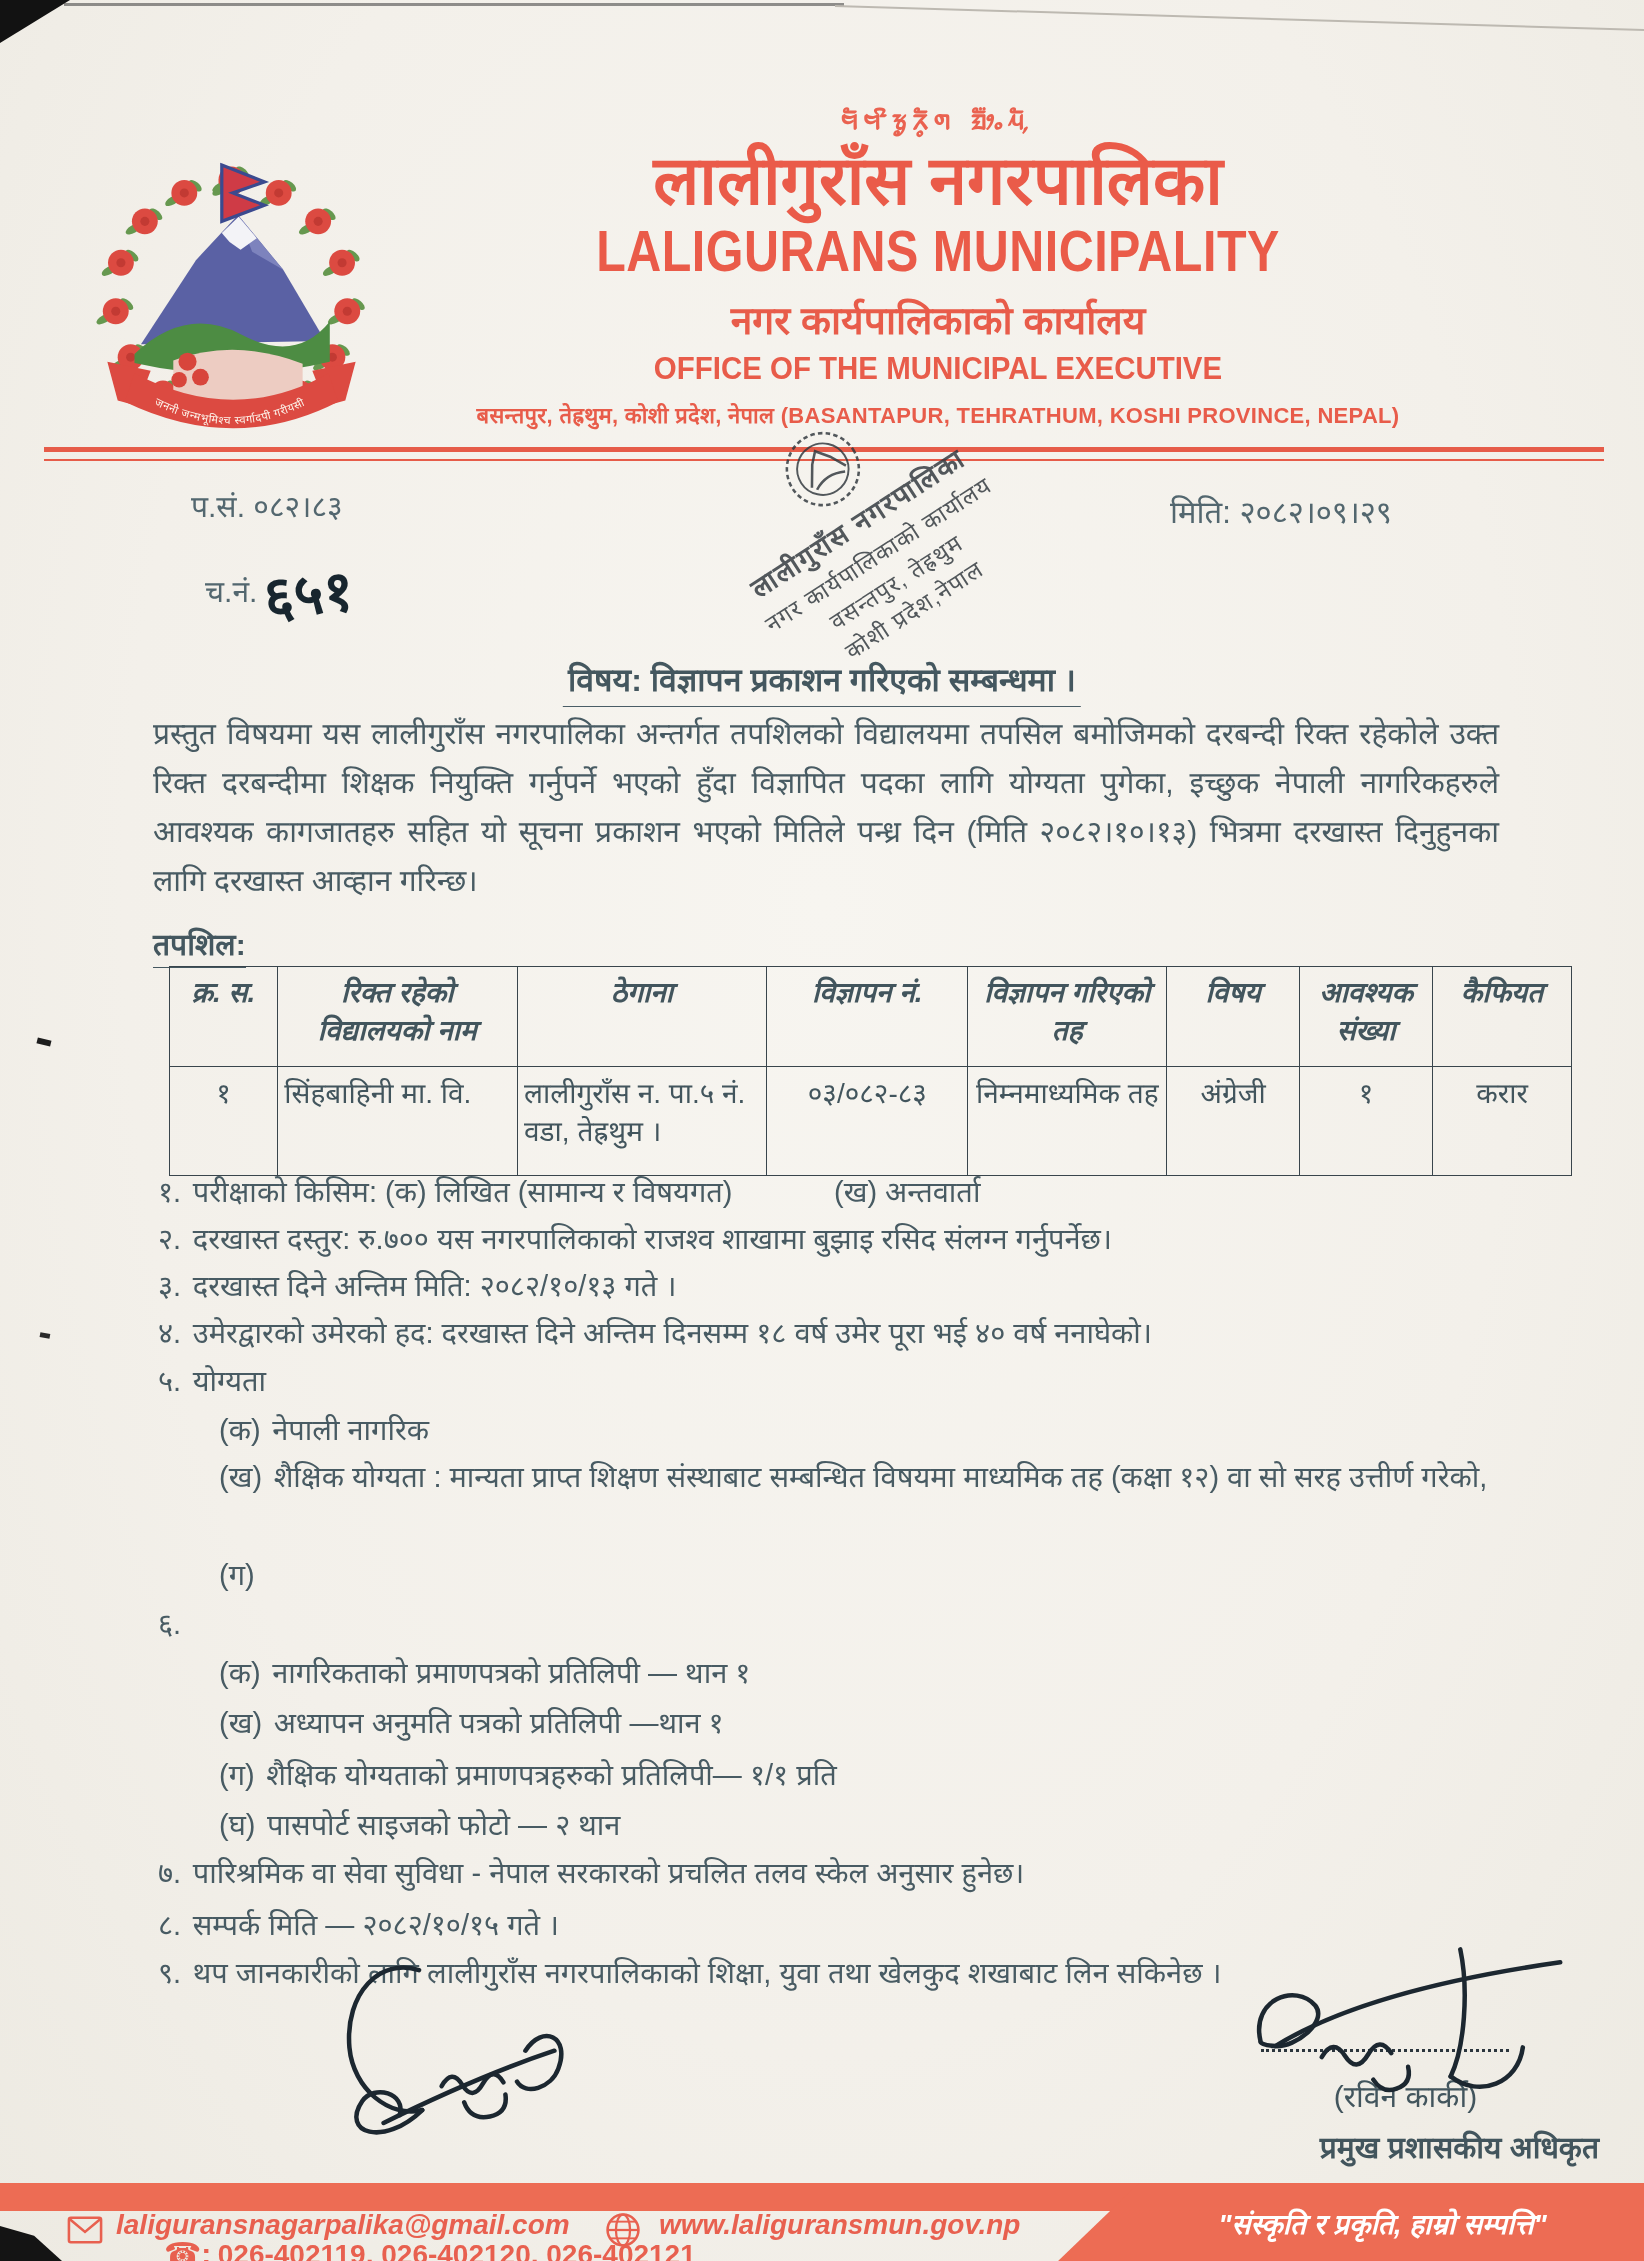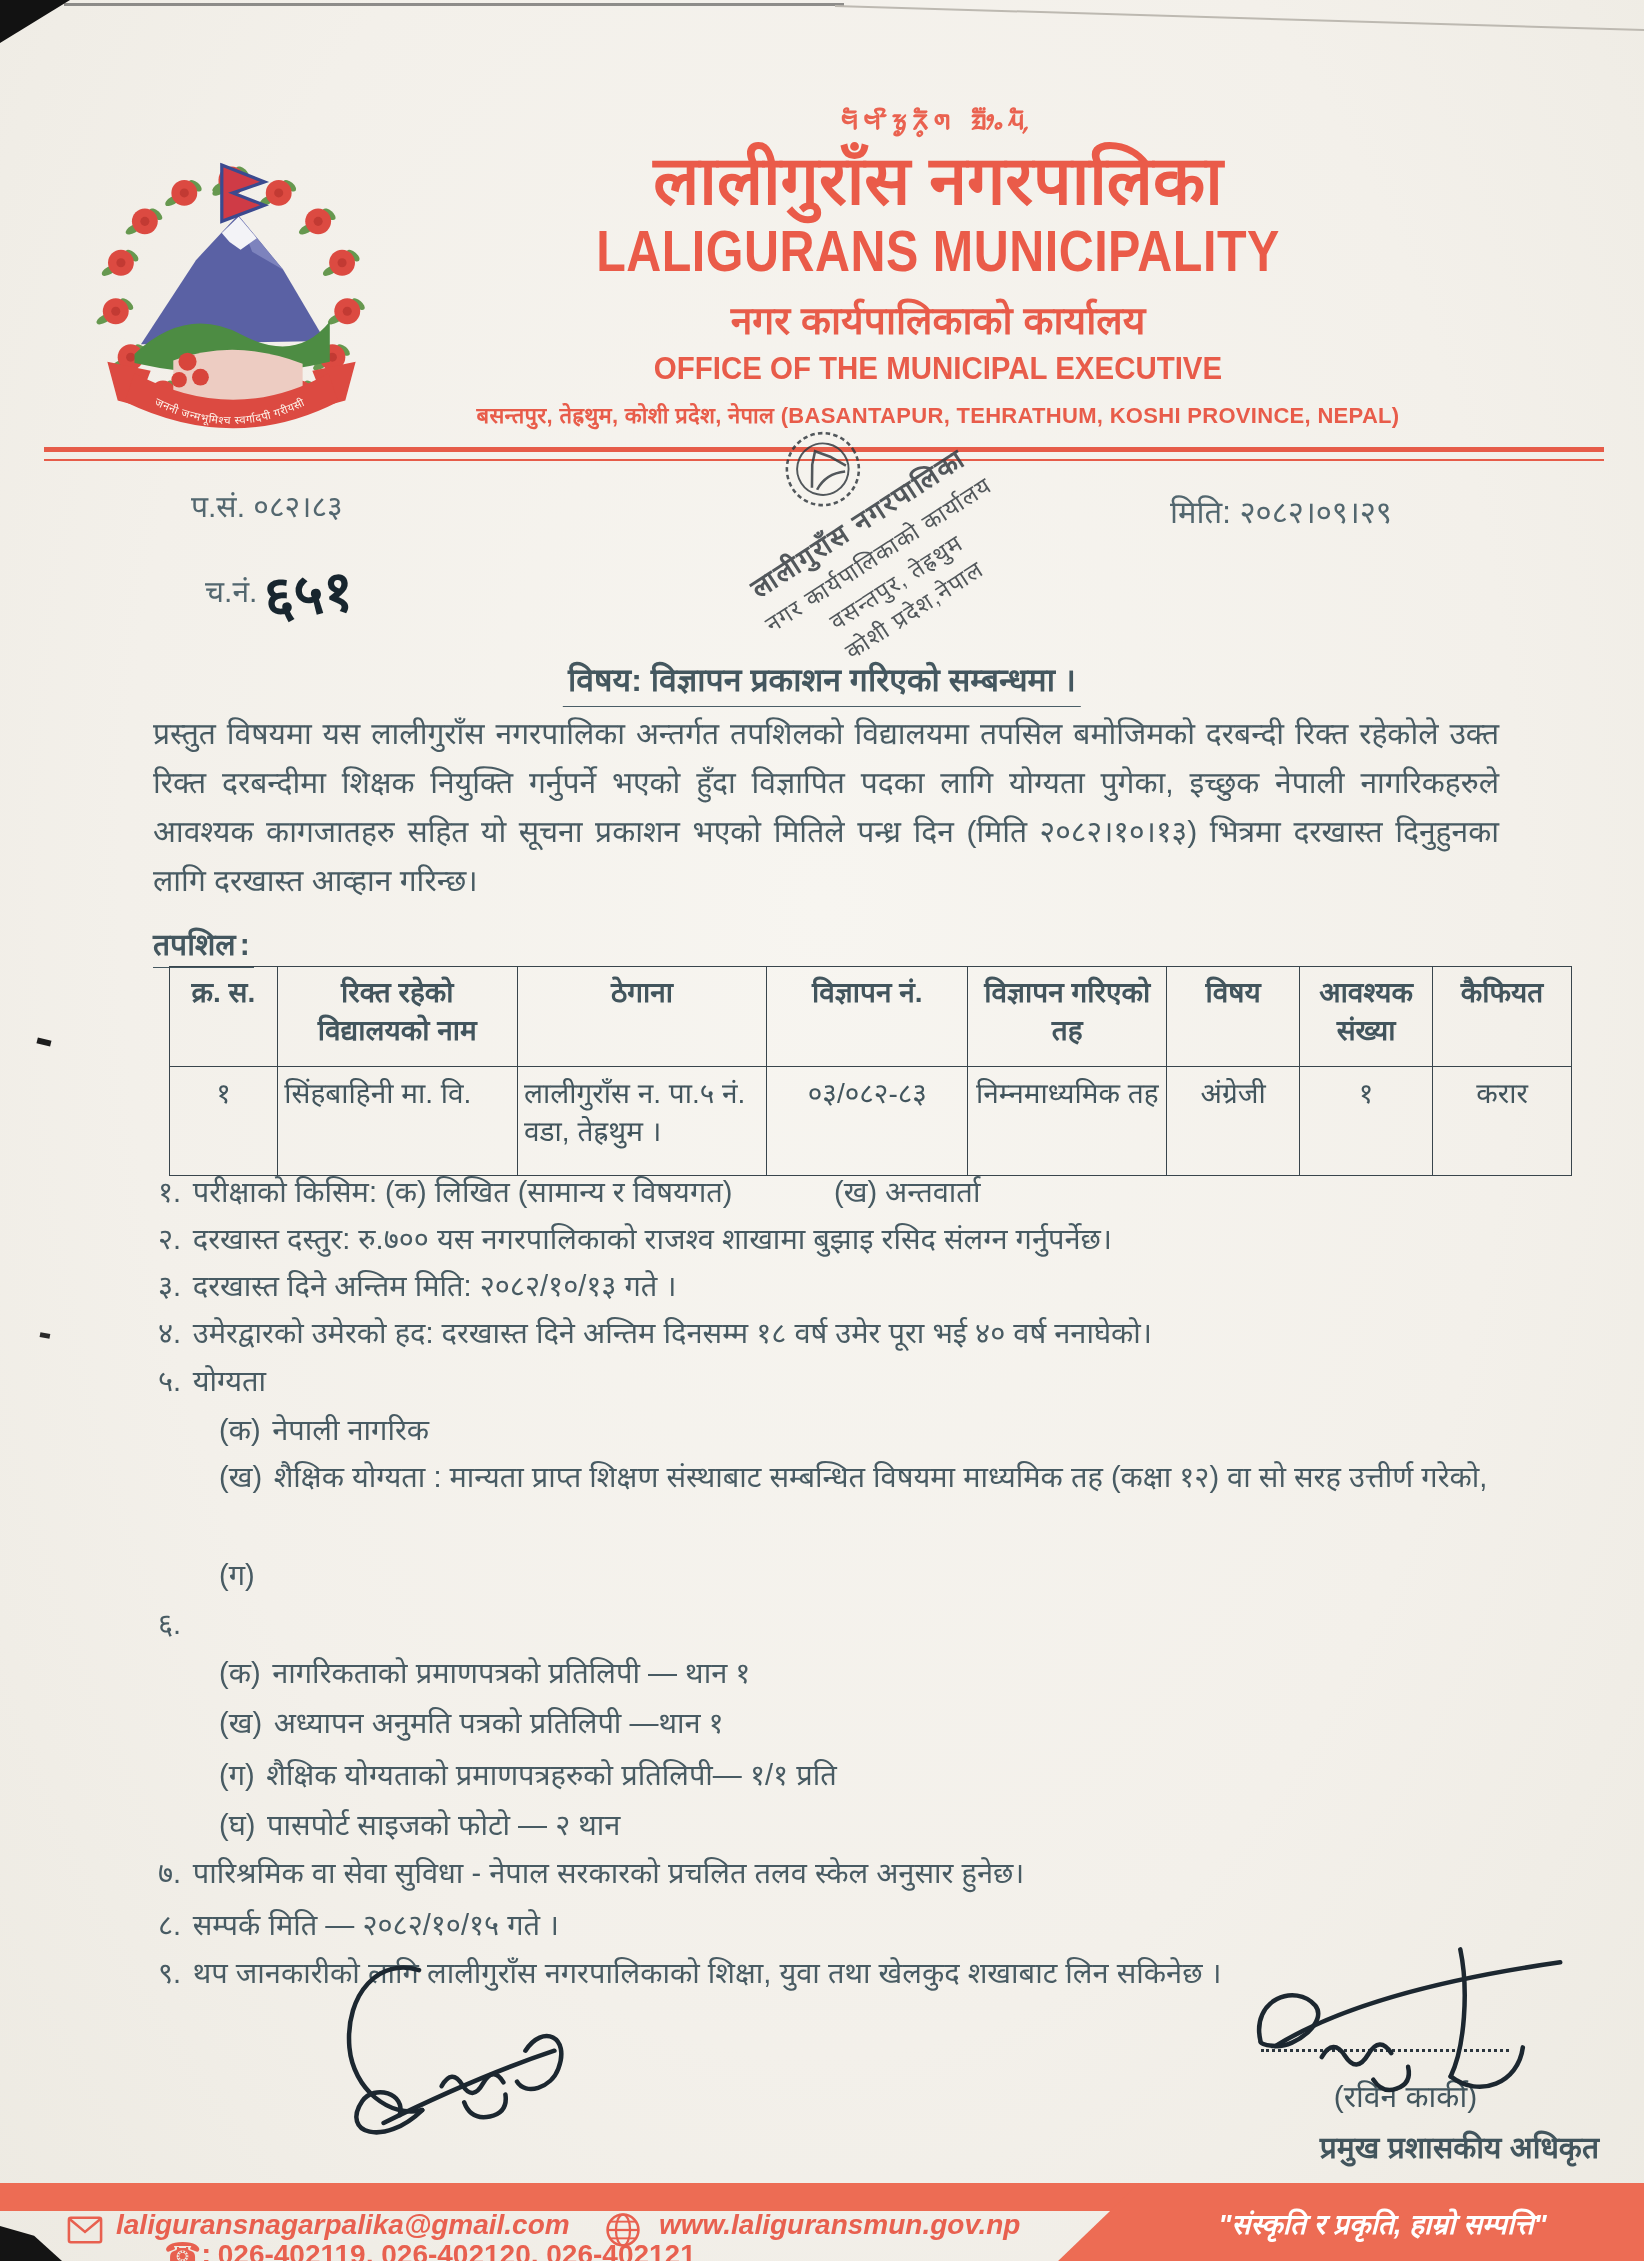--- a/index.html
+++ b/index.html
@@ -42,26 +42,26 @@
   .stamp .s1{font-size:27px;font-weight:600;letter-spacing:1.9px;}
   .stamp .s2{font-size:23px;letter-spacing:1.3px;margin-top:2.6px;}
   .stamp .s3{font-size:23px;letter-spacing:1.3px;margin-top:1.3px;}
 
   
   .subject{left:50%;top:645px;transform:translateX(-50%);font-size:32px;font-weight:600;color:#44575f;
            border-bottom:1.9px solid #4a5d66;padding:0 5.2px 6.4px;white-space:nowrap;margin-top:12px;}
 
   
   .para{left:153px;right:145px;top:709px;font-size:30px;line-height:49px;text-align:justify;color:#485b63;}
-  .tapasil{left:153px;top:923px;font-size:30px;font-weight:700;color:#44575f;border-bottom:1.9px solid #44575f;padding-bottom:2.6px;font-family:Liberation Mono, monospace;}
+  .tapasil{left:153px;top:923px;font-size:30px;font-weight:700;color:#44575f;border-bottom:1.9px solid #44575f;padding-bottom:2.6px;}
 
   
   table.sch{left:169px;top:966px;position:absolute;border-collapse:collapse;width:1403px;color:#42555d;}
   table.sch th,table.sch td{border:1.9px solid #39454c;padding:5.2px 6.4px;}
-  table.sch th{font-size:28px;font-weight:600;vertical-align:top;text-align:center;height:89px;}
+  table.sch th{font-size:28px;font-weight:600;vertical-align:top;text-align:center;height:89px;font-style:italic;}
   table.sch td{font-size:28px;vertical-align:top;height:97px;}
   .c-center{text-align:center;}
 
   
   .li{position:absolute;left:158px;right:132px;display:flex;gap:11.6px;font-size:29px;line-height:48px;color:#485b63;}
   .li .num{flex:none;}
   .li.sub{padding-left:61px;}
   .t2{margin-left:90px;}
 
   

